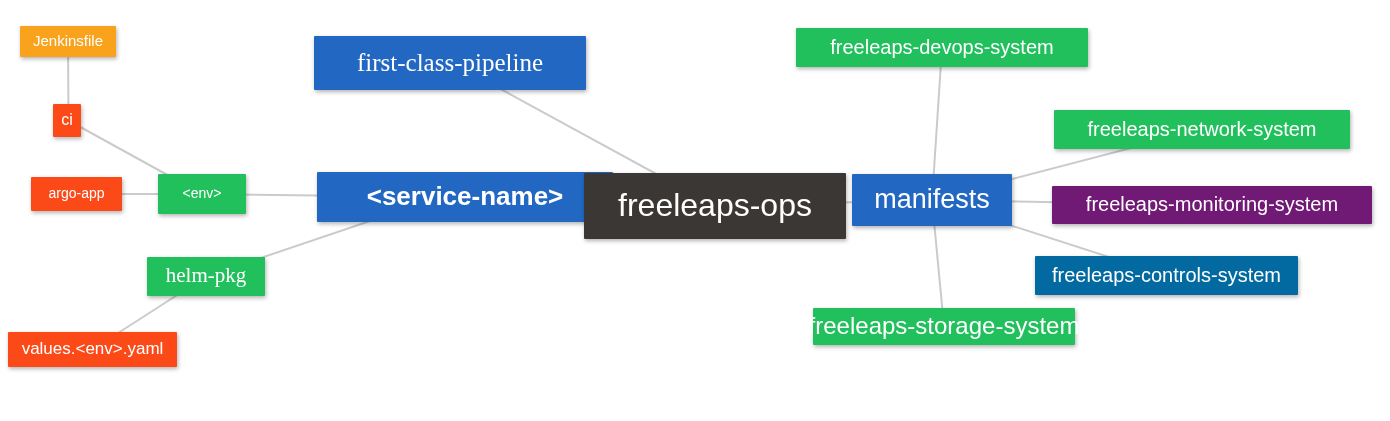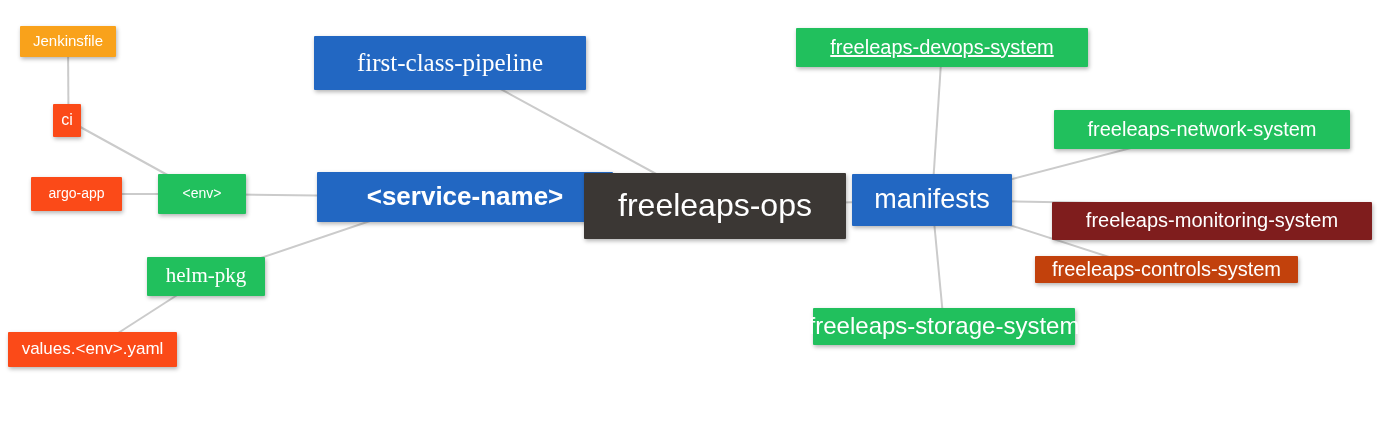--- a/index.html
+++ b/index.html
@@ -82,29 +82,29 @@
       </div>
       <div class="node" style="left: 317px; top: 172px; width: 296px; height: 50px; background: rgb(34, 103, 194); font-size: 26px; font-weight: bold;">
         <span>&lt;service-name&gt;</span>
       </div>
       <div class="node" style="left: 584px; top: 173px; width: 262px; height: 66px; background: rgb(59, 55, 52); font-size: 32px;">
         <span>freeleaps-ops</span>
       </div>
       <div class="node" style="left: 852px; top: 174px; width: 160px; height: 52px; background: rgb(34, 103, 194); font-size: 27px;">
         <span>manifests</span>
       </div>
-      <div class="node" style="left: 796px; top: 28px; width: 292px; height: 39px; background: rgb(33, 192, 93); font-size: 20px; text-decoration: underline;">
+      <div class="node" style="left: 796px; top: 28px; width: 292px; height: 39px; background: rgb(33, 192, 93); font-size: 20px;">
         <span>freeleaps-devops-system</span>
       </div>
       <div class="node" style="left: 1054px; top: 110px; width: 296px; height: 39px; background: rgb(33, 192, 93); font-size: 20px;">
         <span>freeleaps-network-system</span>
       </div>
-      <div class="node" style="left: 1052px; top: 186px; width: 320px; height: 38px; background: #7f1d1d; font-size: 20px; margin-top: 16px;">
+      <div class="node" style="left: 1052px; top: 186px; width: 320px; height: 38px; background: #701a75; font-size: 20px;">
         <span>freeleaps-monitoring-system</span>
       </div>
-      <div class="node" style="left: 1035px; top: 256px; width: 263px; height: 27px; background: #c2410c; font-size: 20px;">
+      <div class="node" style="left: 1035px; top: 256px; width: 263px; height: 39px; background: #0369a1; font-size: 20px;">
         <span>freeleaps-controls-system</span>
       </div>
       <div class="node" style="left: 813px; top: 308px; width: 262px; height: 37px; background: rgb(33, 192, 93); font-size: 24px;">
         <span>freeleaps-storage-system</span>
       </div>
     </div>
 </div>
 
 </body></html>

